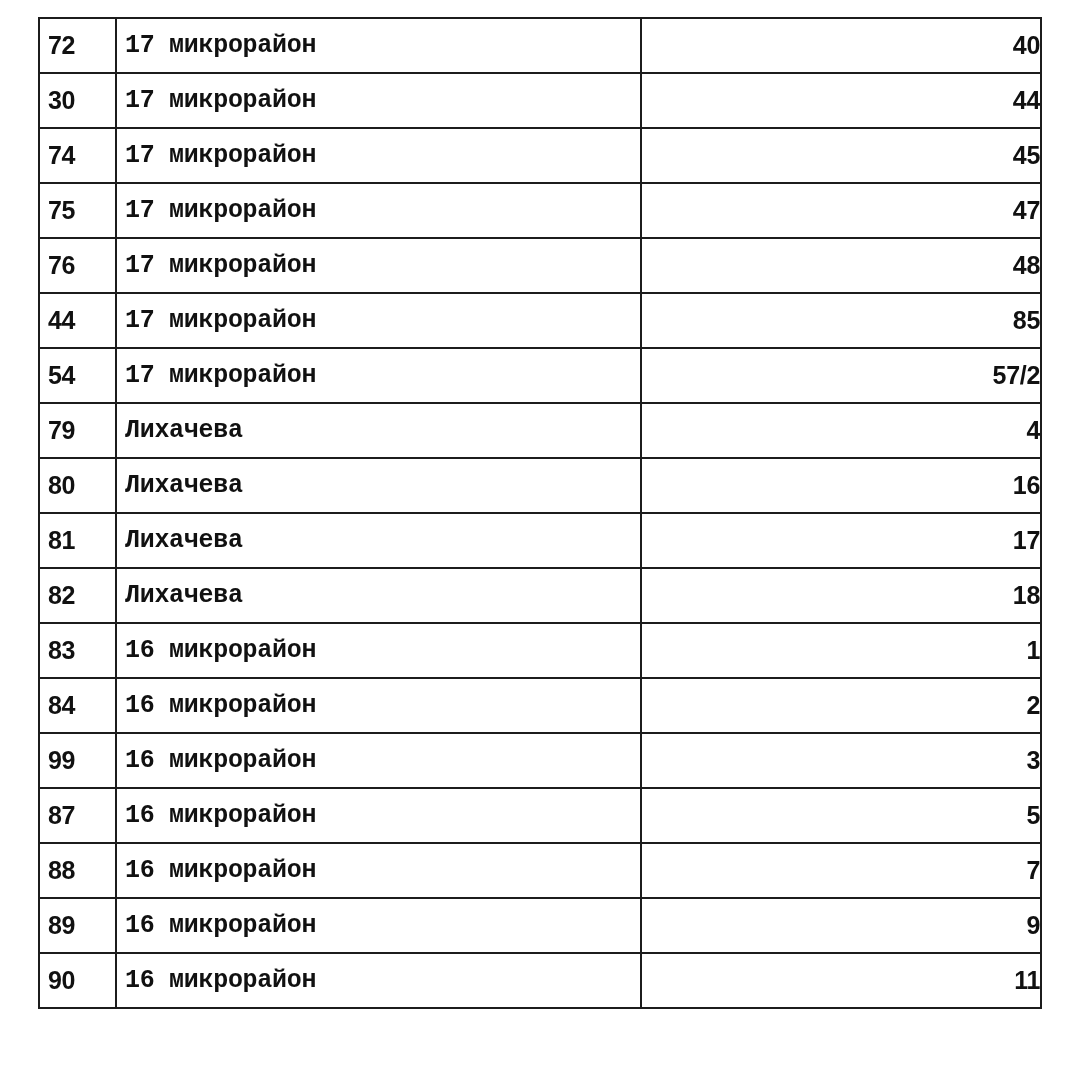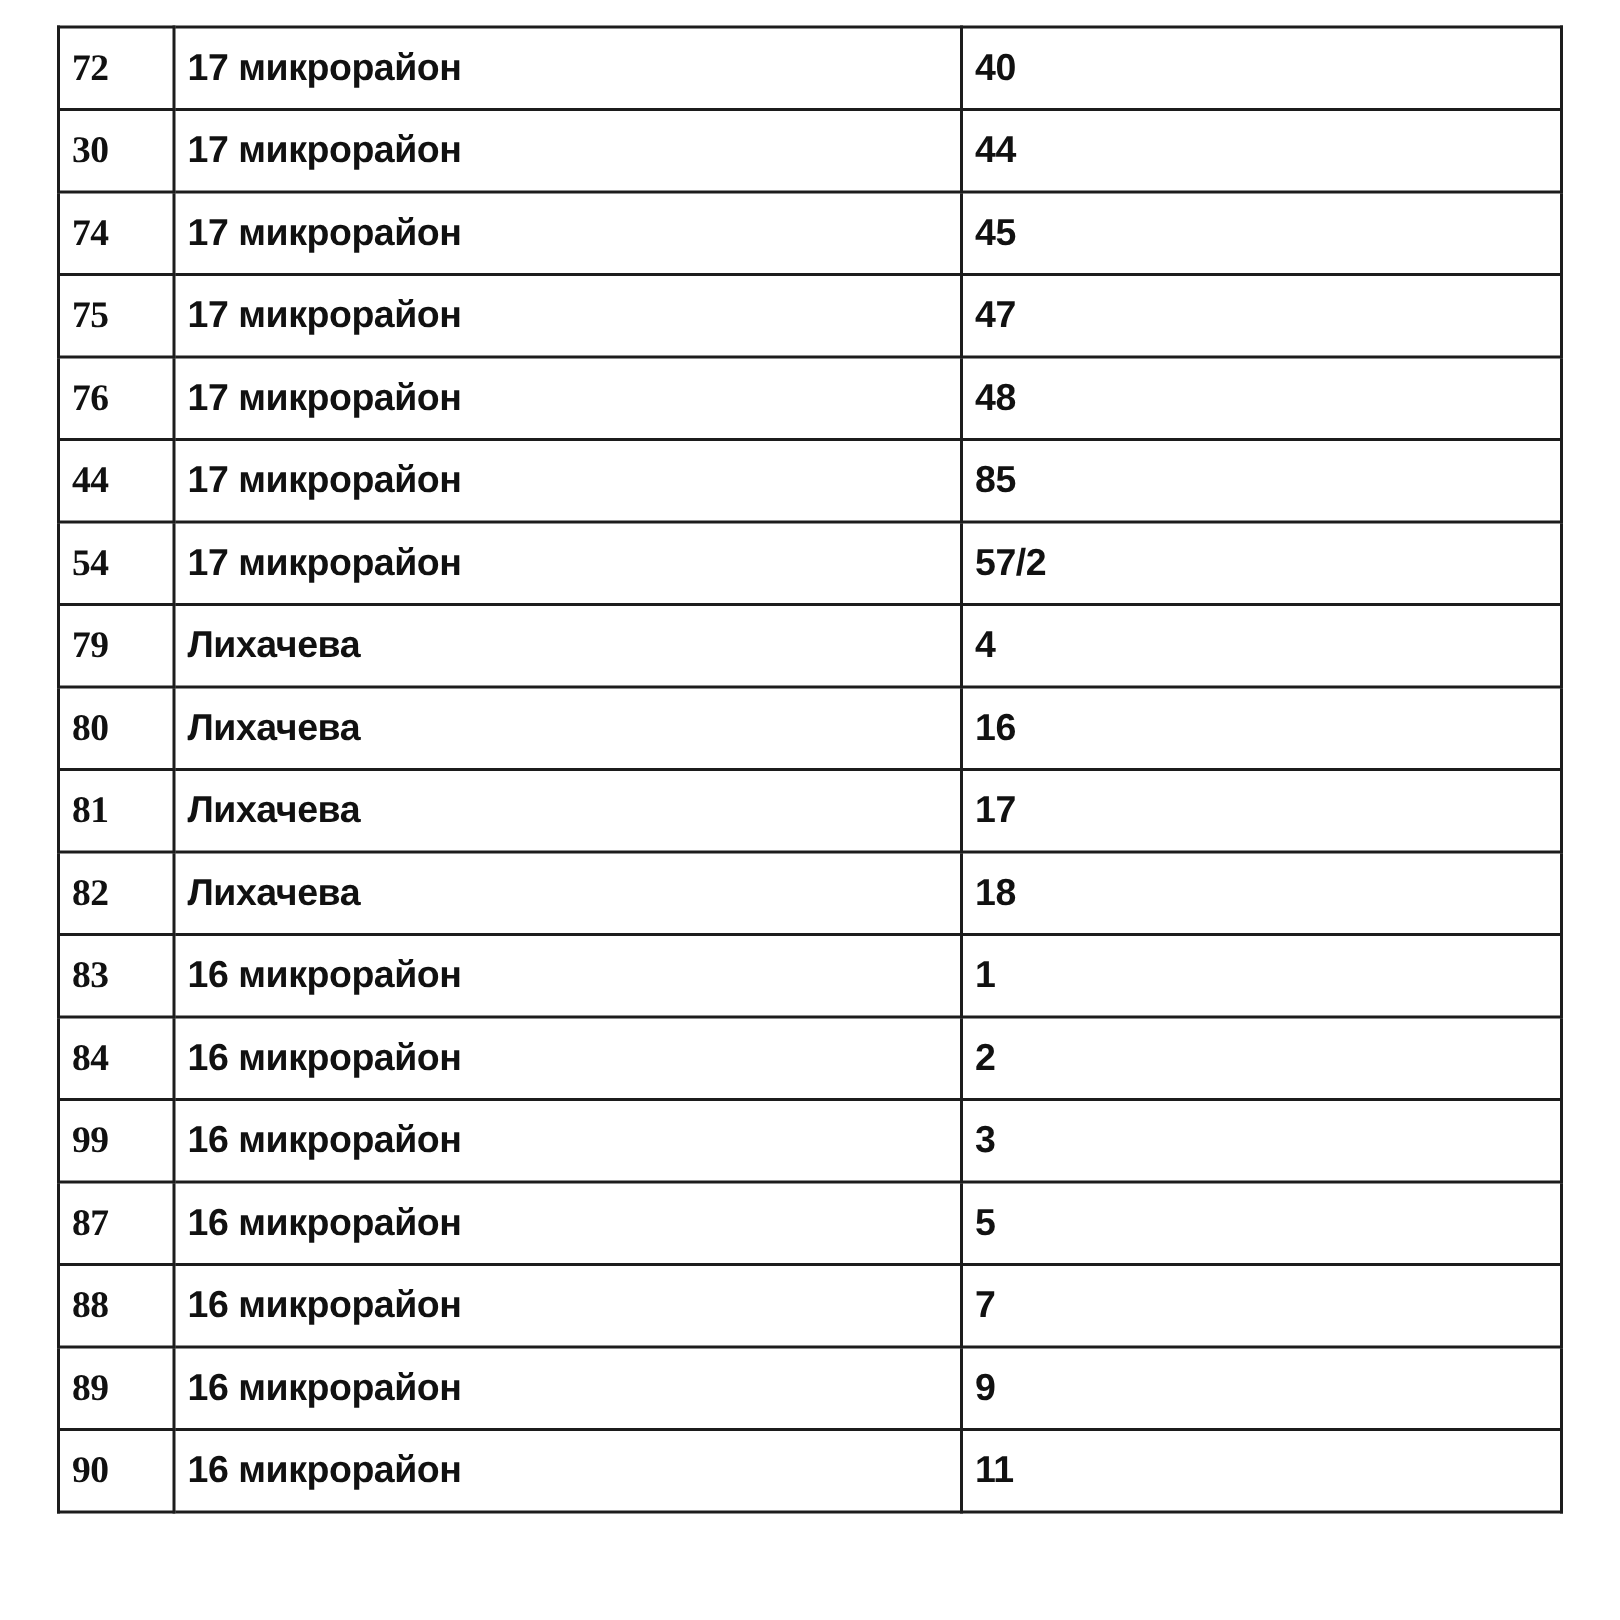--- a/index.html
+++ b/index.html
@@ -29,23 +29,23 @@
     box-sizing: border-box;
     vertical-align: middle;
     padding: 0 0 0 8px;
     color: #111111;
     font-weight: 700;
     font-size: 25px;
     letter-spacing: -0.3px;
     white-space: nowrap;
     overflow: hidden;
   }
-  td.col-num   { width: 77px; font-family: Liberation Serif, serif; }
-  td.col-street{ width: 525px; }
-  td.col-house { width: 400px; }
+  td.col-num   { width: 77px; }
+  td.col-street{ width: 525px; font-family: Liberation Mono, monospace; }
+  td.col-house { width: 400px; text-align: right; }
 </style>
 </head>
 <body>
 
 <table class="address-table">
   <tbody>
       <tr>
     <td class="col-num">72</td>
     <td class="col-street">17 микрорайон</td>
     <td class="col-house">40</td>

